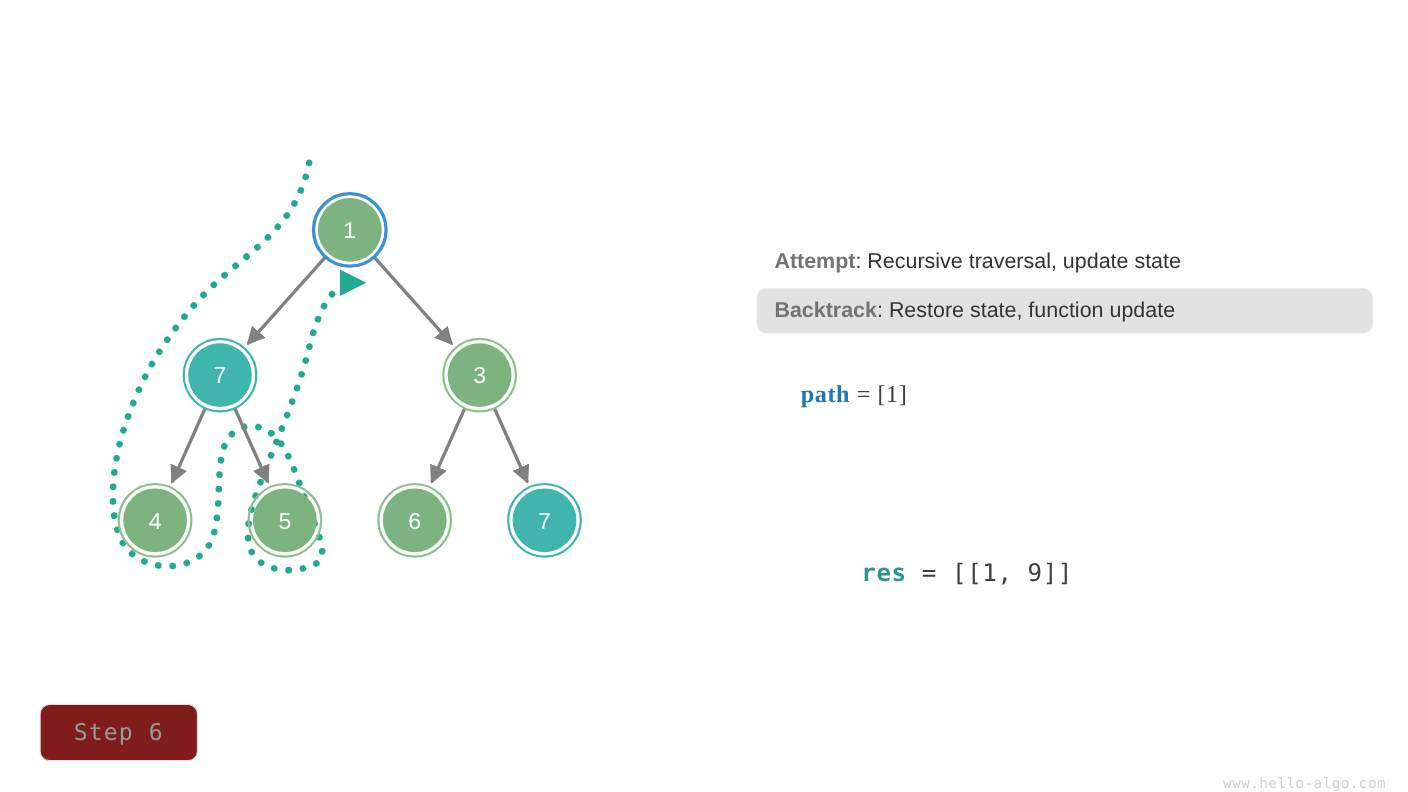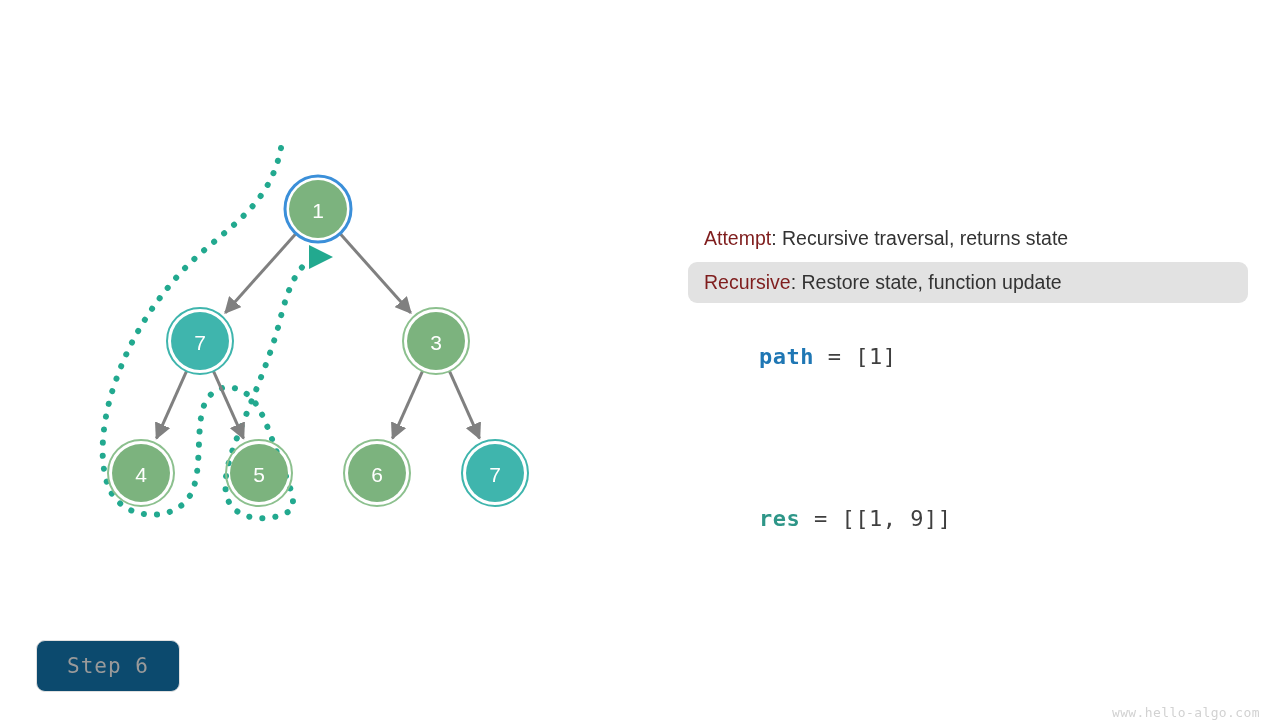--- a/index.html
+++ b/index.html
@@ -50,48 +50,48 @@
     line-height: 1.0;
     padding: 11px 16px;
     border-radius: 9px;
     margin-bottom: 2px;
     white-space: nowrap;
   }
   .legend-row.highlight {
     background: #e2e2e2;
   }
   .legend-row b {
-    font-weight: normal;
-    color: #7f1d1d;
+    font-weight: bold;
+    color: #737373;
   }
 
   .code-line {
     font-family: "DejaVu Sans Mono", "Liberation Mono", monospace;
     font-size: 22px;
     color: #3f3f3f;
     letter-spacing: 0.5px;
     white-space: pre;
     padding-left: 16px;
   }
-  #code-path-line { margin-top: 16px; }
+  #code-path-line { margin-top: 16px; font-family: Liberation Serif, serif; }
   #code-res-line  { margin-top: 87px; }
   .var-path { color: #1f77b4; font-weight: bold; }
-  .var-res  { color: #2e9688; font-weight: bold; }
+  .var-res  { color: #2e9688; font-weight: bold; margin-left: 24px; }
 
   
   #step-badge {
     position: absolute;
     left: 36px;
     top: 640px;
     width: 144px;
     height: 52px;
     box-sizing: border-box;
     border: 1px solid #e0e0e0;
     border-radius: 9px;
-    background: #0c4a6e;
+    background: #7f1d1d;
     display: flex;
     align-items: center;
     justify-content: center;
     font-family: "DejaVu Sans Mono", "Liberation Mono", monospace;
     font-size: 21px;
     letter-spacing: 1px;
     color: #9a9a9a;
   }
 
   
@@ -178,25 +178,25 @@
           <circle cx="495" cy="473" r="29" fill="#3fb5ad"></circle>
           <text x="495" y="474" class="node-label">7</text>
         </g>
       </g>
   </svg>
 </div>
 
 <div id="info-panel">
 
   <div class="legend-row">
-    <b>Attempt</b><span>: Recursive traversal, returns state</span>
+    <b>Attempt</b><span>: Recursive traversal, update state</span>
   </div>
 
   <div class="legend-row highlight">
-    <b>Recursive</b><span>: Restore state, function update</span>
+    <b>Backtrack</b><span>: Restore state, function update</span>
   </div>
 
   <div class="code-line" id="code-path-line">
     <span class="var-path">path</span><span> = [1]</span>
   </div>
 
   <div class="code-line" id="code-res-line">
     <span class="var-res">res</span><span> = [[1, 9]]</span>
   </div>
 

